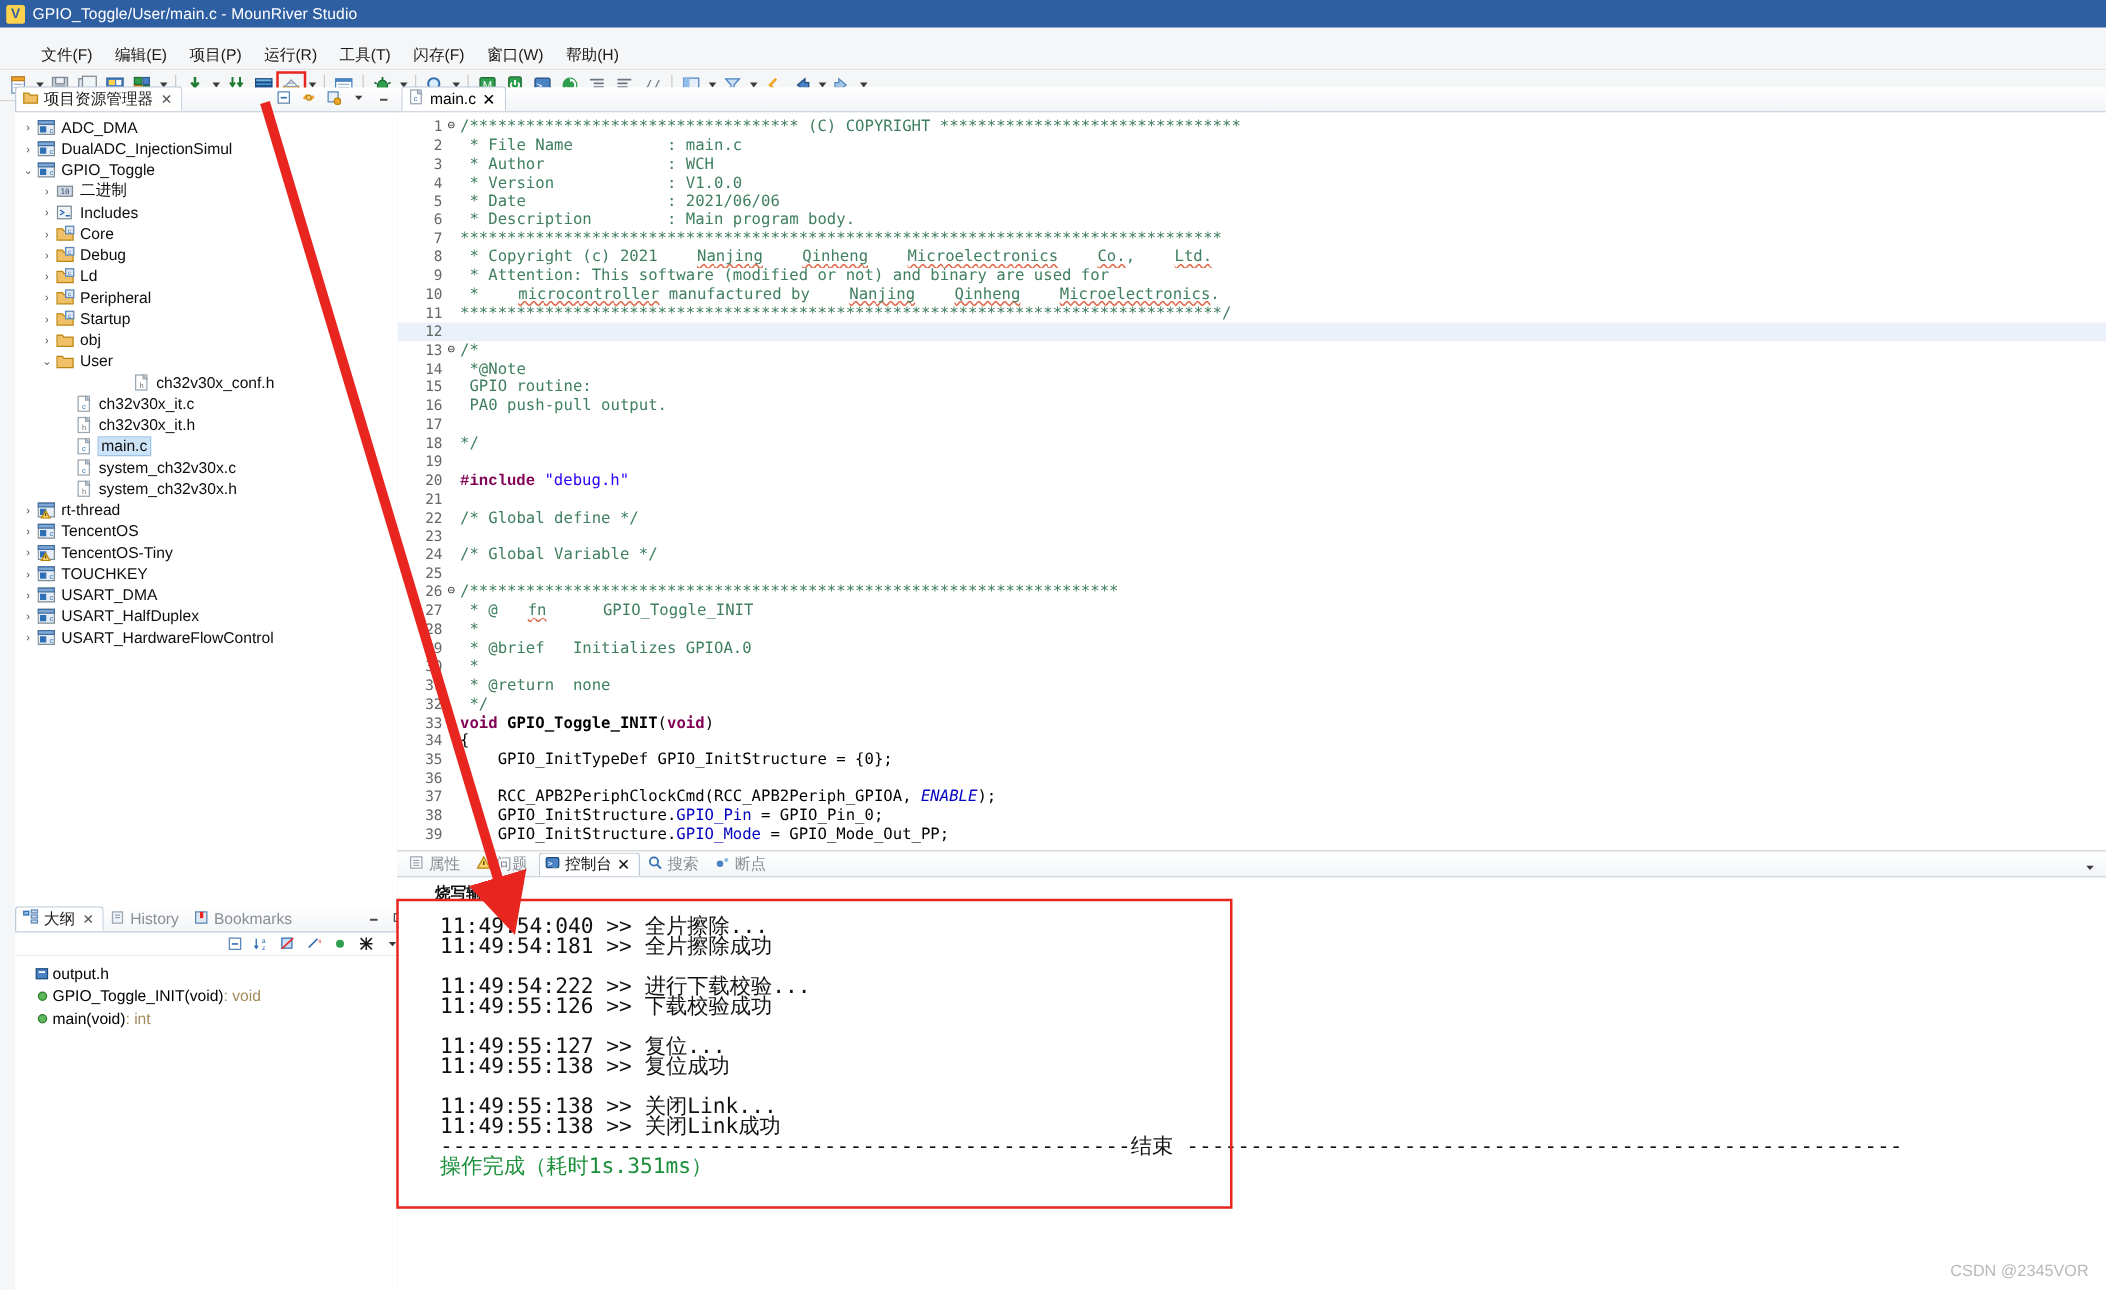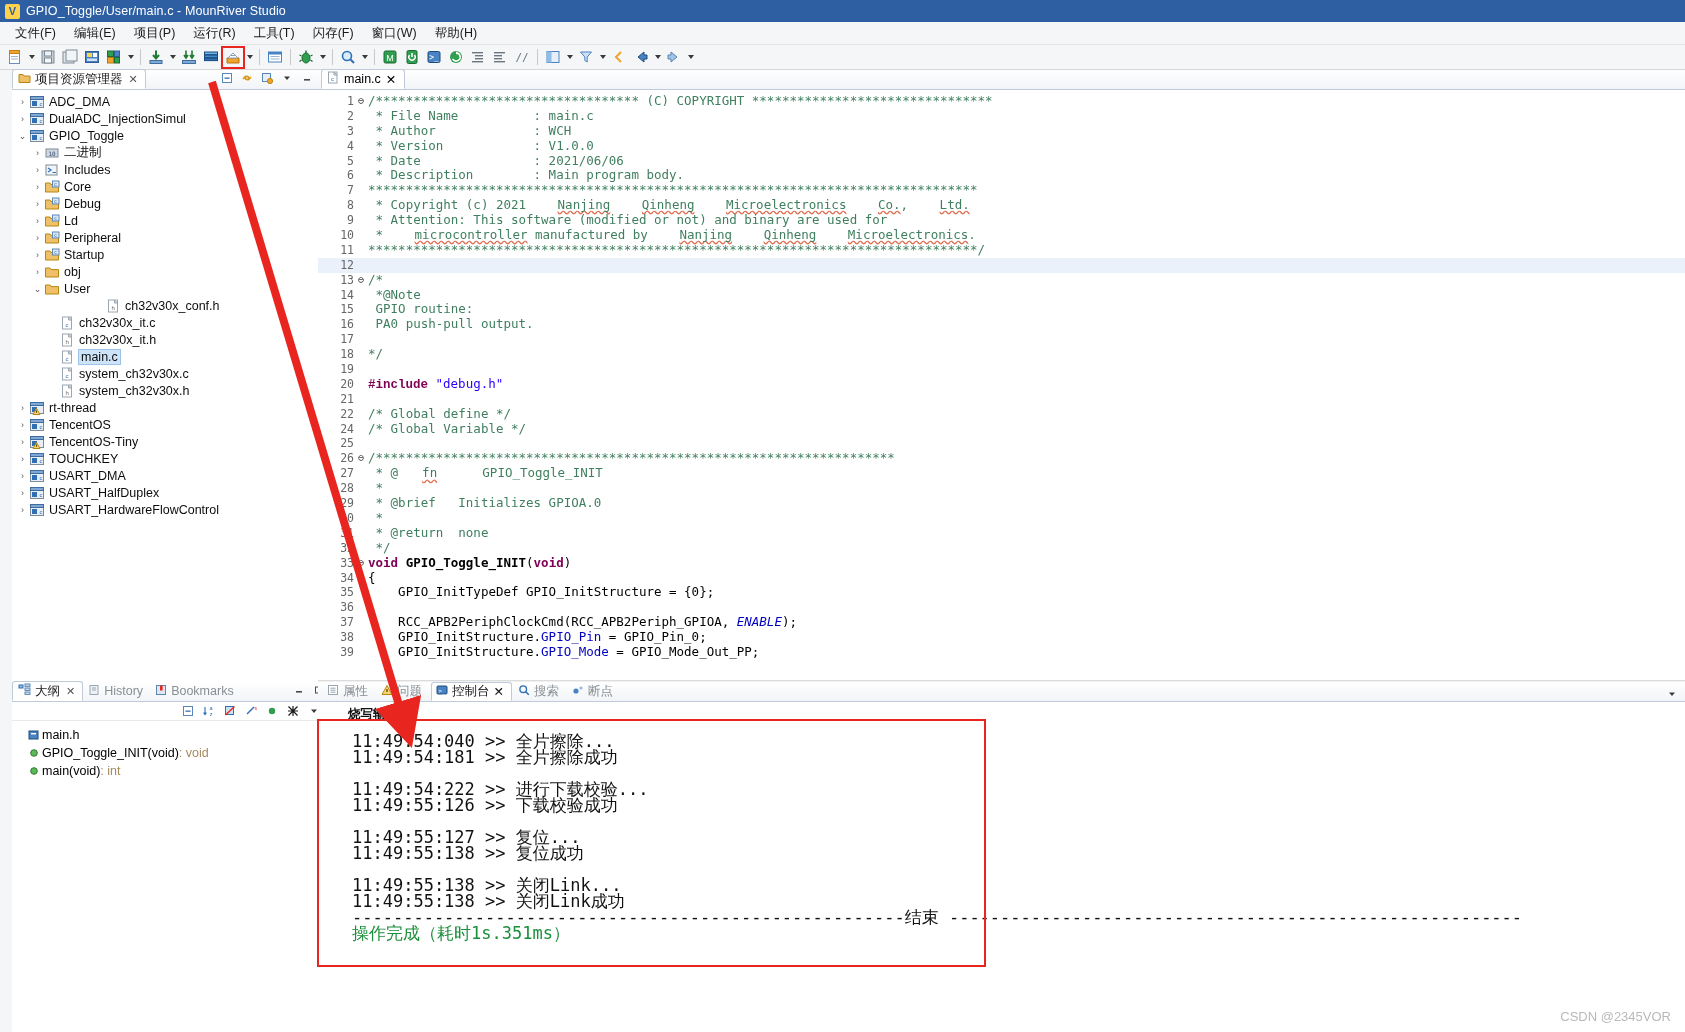--- a/index.html
+++ b/index.html
@@ -22,21 +22,21 @@
   }
   .titlebar .ticon {
     width: 15px; height: 15px; margin-right: 6px; border-radius: 2px;
     background: #ffd24d; display: inline-flex; align-items: center; justify-content: center;
     color: #2f5fa3; font-weight: bold; font-size: 11px; line-height: 1;
   }
 
   
   .menubar {
     height: 23px; background: #f5f6f7; display: flex; align-items: center;
-    padding-left: 6px; border-bottom: 1px solid #e3e3e3;
+    padding-left: 24px; border-bottom: 1px solid #e3e3e3; margin-top: 11px;
   }
   .menubar .mi {
     padding: 2px 9px; font-size: 12.5px; color: #1a1a1a; cursor: default; white-space: nowrap;
   }
 
   
   .toolbar {
     height: 25px; background: #f5f6f7; display: flex; align-items: center;
     padding-left: 4px; border-bottom: 1px solid #d6d6d6; gap: 0px;
   }
@@ -83,21 +83,21 @@
     font-size: 12.5px; white-space: nowrap; color: #0d0d0d;
   }
   .trow .arrow { width: 13px; text-align: center; color: #555; font-size: 9px; flex: 0 0 13px; }
   .trow .ico { width: 16px; height: 15px; margin-right: 4px; flex: 0 0 16px; display:inline-flex; align-items:center; justify-content:center;}
   .trow.sel .lbl { background: #cde3f7; outline: 1px solid #9dc3e6; padding: 0 2px; }
 
   
   .outlinewrap { position: absolute; left: 0; width: 318px; bottom: 0; top: 612px; background: #fff; }
   .outline-tabs {
     height: 20px; display: flex; align-items: flex-end; position: relative;
-    background: linear-gradient(#ffffff,#f2f4f7); border-bottom: 1px solid #bfcbd8;
+    background: linear-gradient(#ffffff,#f2f4f7); border-bottom: 1px solid #bfcbd8; margin-top: 44px;
   }
   .outline-toolrow {
     height: 19px; display: flex; justify-content: flex-end; align-items: center;
     gap: 7px; padding-right: 9px; background: #fff; border-bottom: 1px solid #e8eaec;
   }
   .olist { padding: 5px 0 0 14px; background: #fff; }
   .orow { display: flex; align-items: center; height: 18px; font-size: 12.5px; }
   .orow .oico { width: 16px; flex: 0 0 16px; display: inline-flex; align-items: center; justify-content: center; }
   .dim { color: #a58a5c; }
 
@@ -800,21 +800,21 @@
         </div>
 
         <div class="olist" id="olist">
             <div class="orow">
               <span class="oico">
                 <svg width="12" height="12">
                   <rect x="1" y="2" width="9" height="8" fill="#4a83c4" stroke="#1d4a7d"></rect>
                   <rect x="3" y="4" width="5" height="1.4" fill="#fff"></rect>
                 </svg>
               </span>
-              <span>main.h</span>
+              <span>output.h</span>
             </div>
             <div class="orow">
               <span class="oico">
                 <svg width="12" height="12">
                   <circle cx="6" cy="6" r="3.3" fill="#5bb85b" stroke="#2f7a2f"></circle>
                 </svg>
               </span>
               <span>GPIO_Toggle_INIT(void)</span>
               <span class="dim"> : void</span>
             </div>
@@ -863,20 +863,21 @@
           <div class="cl"><span class="gut">13</span><span class="fold">⊖</span><span class="src"><span class="cm">/*</span></span></div>
           <div class="cl"><span class="gut">14</span><span class="fold"></span><span class="src"><span class="cm"> *@Note</span></span></div>
           <div class="cl"><span class="gut">15</span><span class="fold"></span><span class="src"><span class="cm"> GPIO routine:</span></span></div>
           <div class="cl"><span class="gut">16</span><span class="fold"></span><span class="src"><span class="cm"> PA0 push-pull output.</span></span></div>
           <div class="cl"><span class="gut">17</span><span class="fold"></span><span class="src"><span class="cm"></span></span></div>
           <div class="cl"><span class="gut">18</span><span class="fold"></span><span class="src"><span class="cm">*/</span></span></div>
           <div class="cl"><span class="gut">19</span><span class="fold"></span><span class="src"></span></div>
           <div class="cl"><span class="gut">20</span><span class="fold"></span><span class="src"><span class="pp">#include</span> <span class="str">"debug.h"</span></span></div>
           <div class="cl"><span class="gut">21</span><span class="fold"></span><span class="src"></span></div>
           <div class="cl"><span class="gut">22</span><span class="fold"></span><span class="src"><span class="cm">/* Global define */</span></span></div>
+          <div class="cl"><span class="gut">23</span><span class="fold"></span><span class="src"></span></div>
           <div class="cl"><span class="gut">24</span><span class="fold"></span><span class="src"><span class="cm">/* Global Variable */</span></span></div>
           <div class="cl"><span class="gut">25</span><span class="fold"></span><span class="src"></span></div>
           <div class="cl"><span class="gut">26</span><span class="fold">⊖</span><span class="src"><span class="cm">/*********************************************************************</span></span></div>
           <div class="cl"><span class="gut">27</span><span class="fold"></span><span class="src"><span class="cm"> * @<span class="sq">fn</span>      GPIO_Toggle_INIT</span></span></div>
           <div class="cl"><span class="gut">28</span><span class="fold"></span><span class="src"><span class="cm"> *</span></span></div>
           <div class="cl"><span class="gut">29</span><span class="fold"></span><span class="src"><span class="cm"> * @brief   Initializes GPIOA.0</span></span></div>
           <div class="cl"><span class="gut">30</span><span class="fold"></span><span class="src"><span class="cm"> *</span></span></div>
           <div class="cl"><span class="gut">31</span><span class="fold"></span><span class="src"><span class="cm"> * @return  none</span></span></div>
           <div class="cl"><span class="gut">32</span><span class="fold"></span><span class="src"><span class="cm"> */</span></span></div>
           <div class="cl"><span class="gut">33</span><span class="fold">⊖</span><span class="src"><span class="kw">void</span> <span class="fn">GPIO_Toggle_INIT</span>(<span class="kw">void</span>)</span></div>

